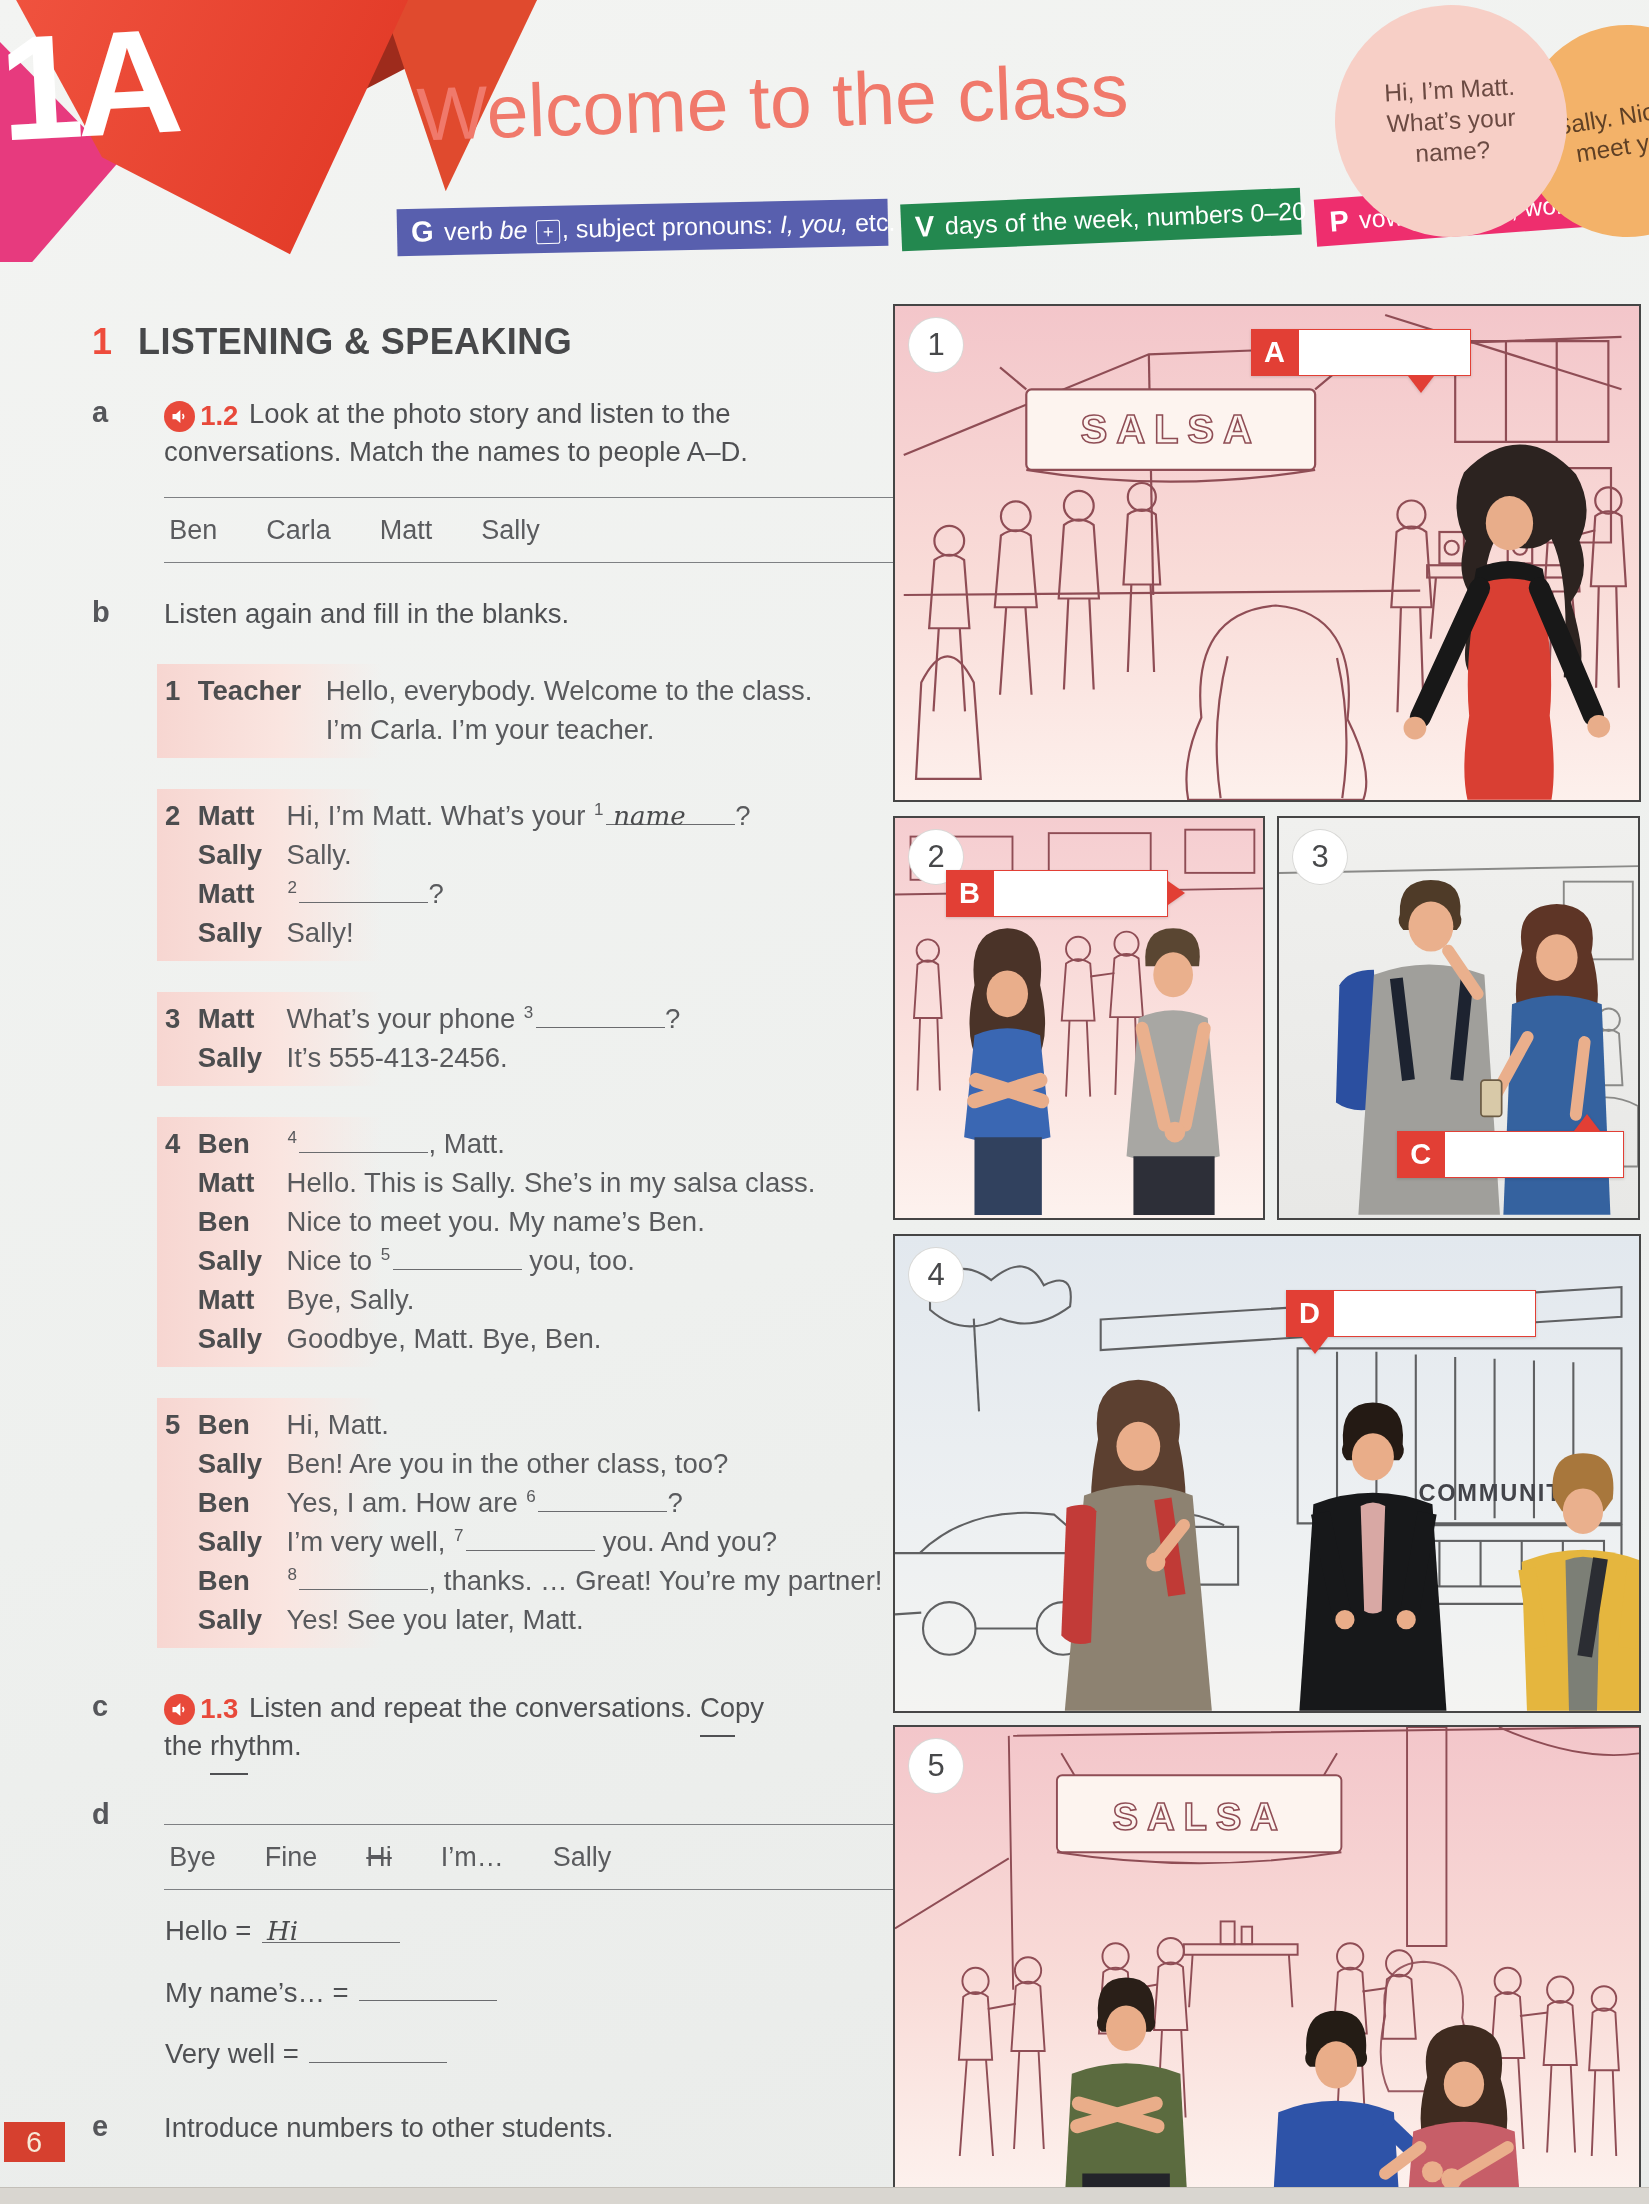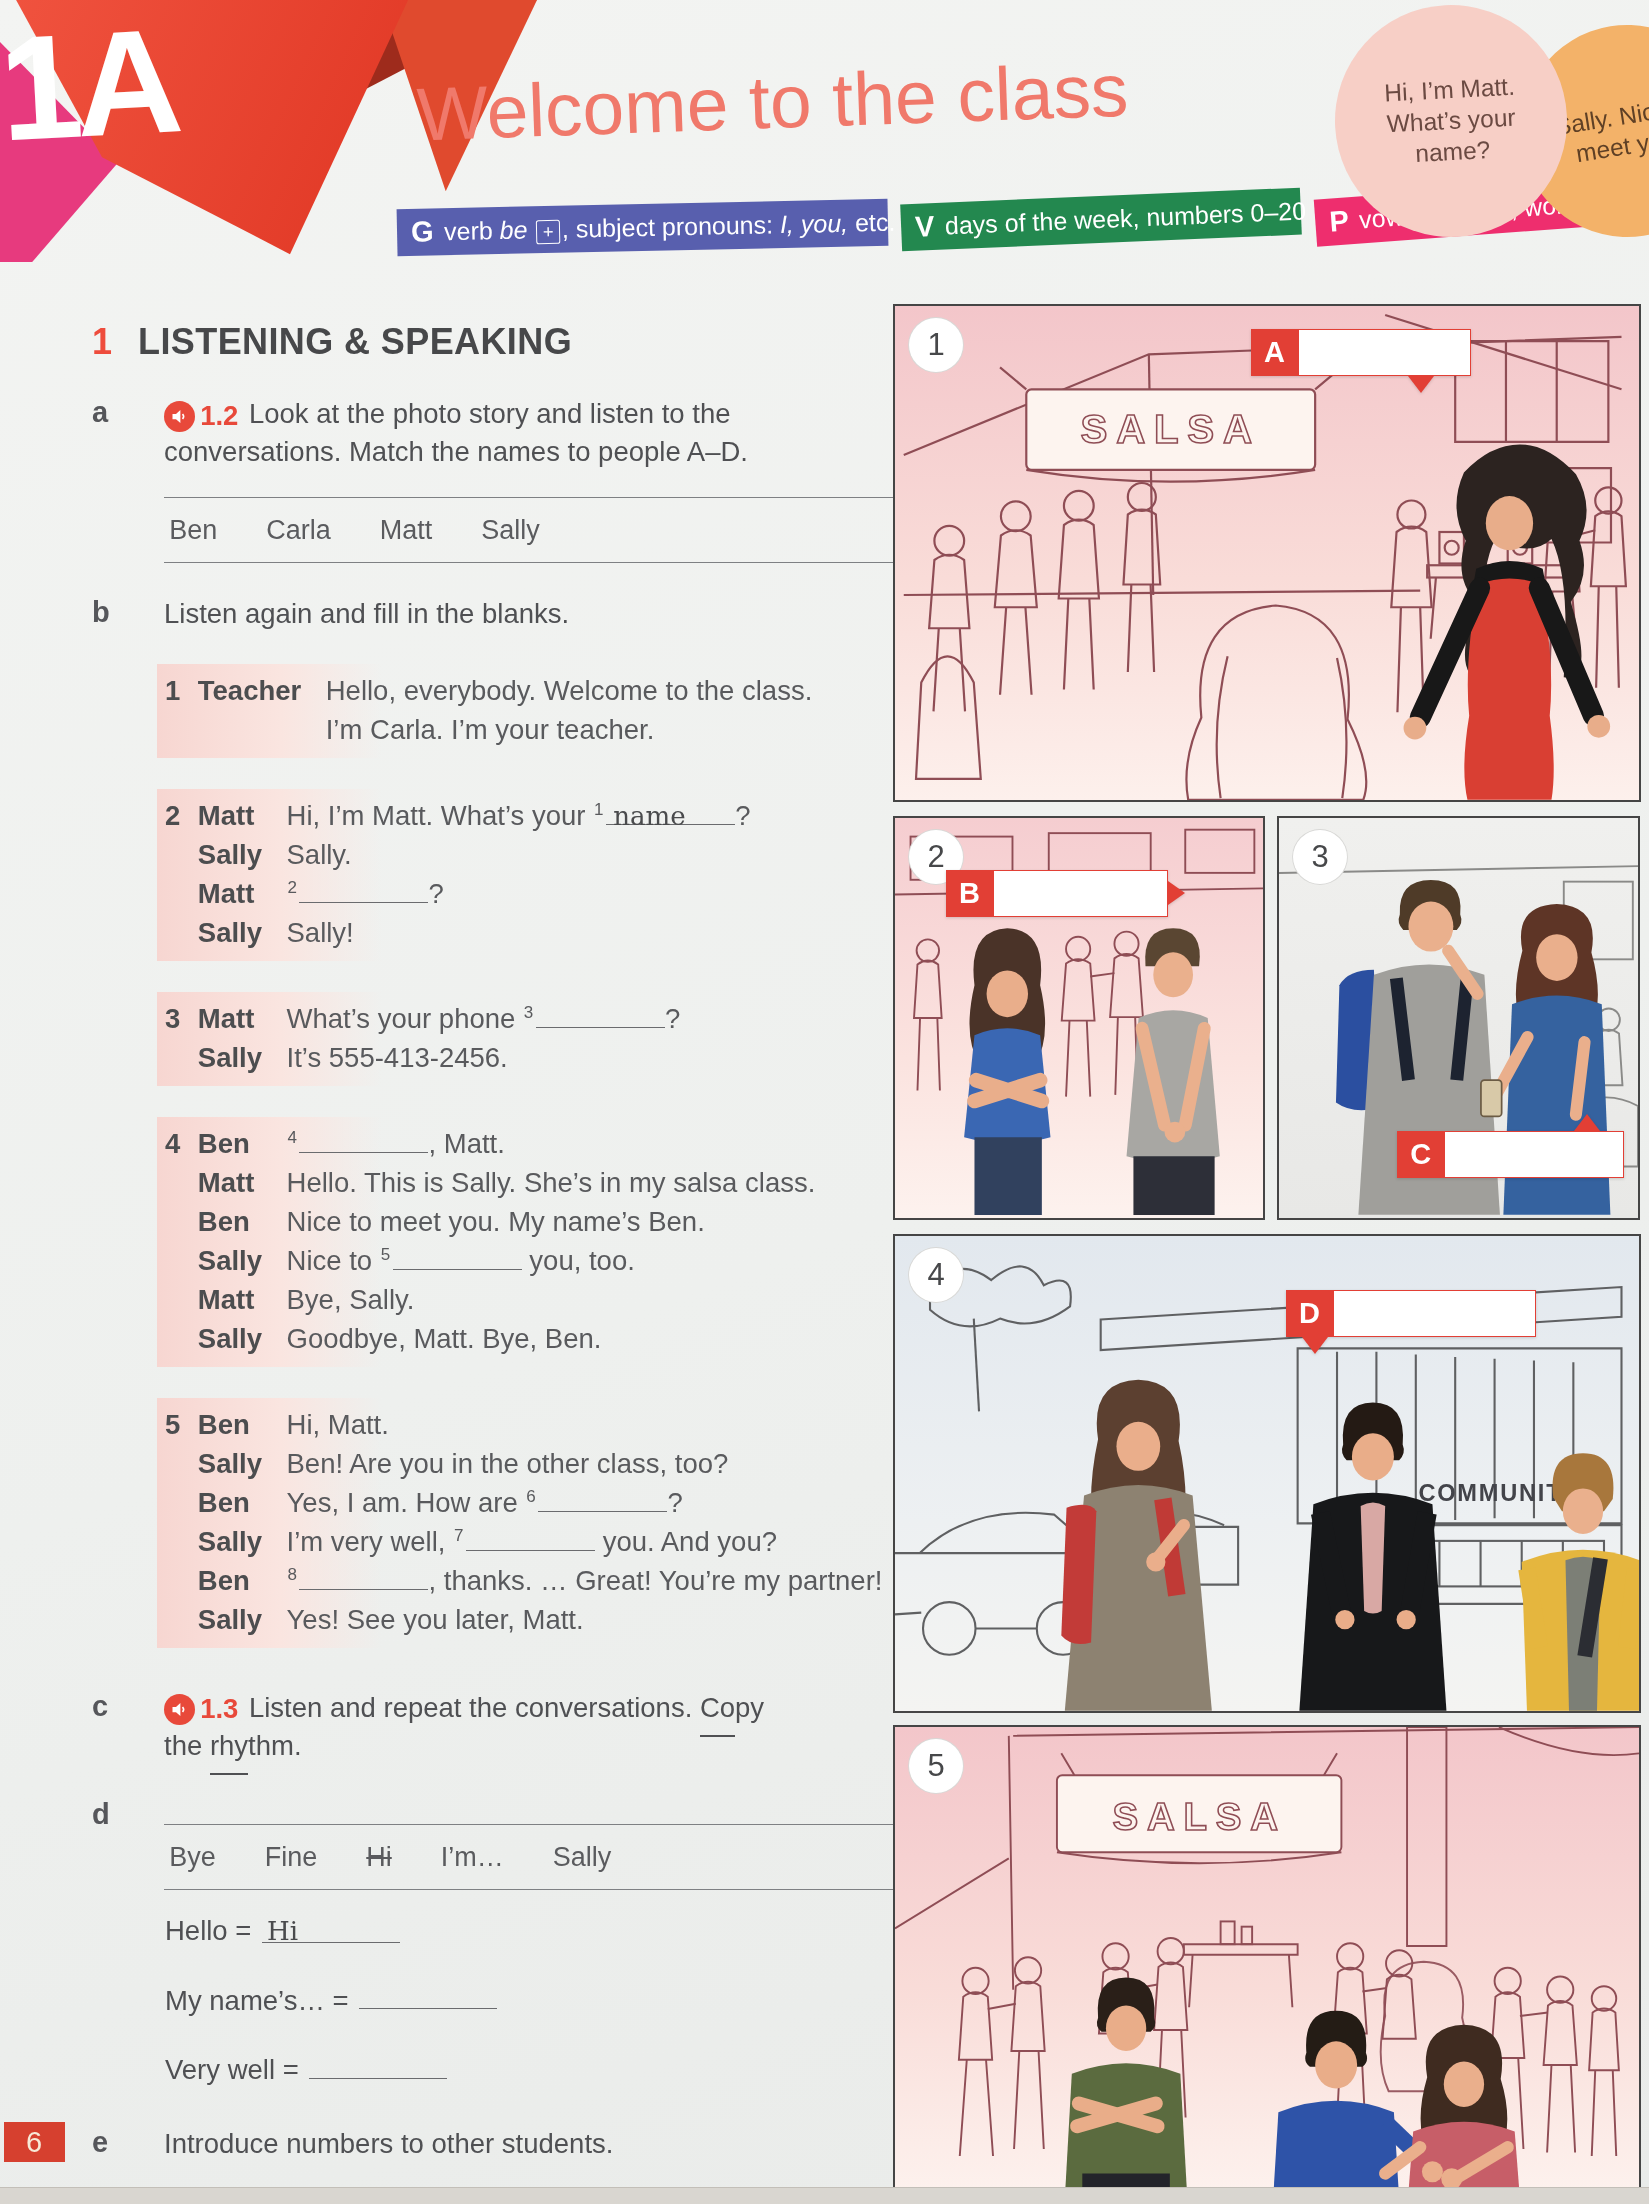--- a/index.html
+++ b/index.html
@@ -58,25 +58,25 @@
            background:linear-gradient(90deg,#f7d6d1 0%,#fae5e0 55%,rgba(250,229,224,0) 100%);}
   .conv-table{position:relative;z-index:1;display:table;width:100%;}
   .conv-line{display:table-row;}
   .c-num,.c-spk,.c-txt{display:table-cell;vertical-align:top;font-size:27.5px;line-height:1.42;}
   .c-num{font-weight:bold;color:#4c4d4f;padding-right:17.5px;}
   .c-spk{font-weight:bold;color:#4c4d4f;padding-right:24.5px;white-space:nowrap;}
   .c-txt{width:100%;color:#595a5d;}
   .blank sup{font-size:0.62em;vertical-align:super;margin:0 2.6px 0 0.9px;color:#595a5d;}
   .blank .line{display:inline-block;width:129px;border-bottom:1.7px solid #6a6b6e;
                height:1.05em;vertical-align:baseline;padding-left:7px;box-sizing:border-box;}
-  .hand{font-family:"DejaVu Serif",serif;color:#4a4b4d;font-size:0.95em;}
+  .hand{font-style:italic;font-family:"DejaVu Serif",serif;color:#4a4b4d;font-size:0.95em;}
   .stress{border-bottom:2.6px solid #4f5053;padding-bottom:12px;}
   
   .pairs{display:flex;margin-top:24.5px;padding-left:73px;font-size:27.5px;color:#4f5053;}
-  .pairs-col{display:flex;flex-direction:column;gap:34px;}
+  .pairs-col{display:flex;flex-direction:column;gap:26px;}
   .pairs-col.left{width:415px;}
   .fillline{display:inline-block;width:138px;border-bottom:1.7px solid #6a6b6e;height:1.05em;
             margin-left:10.5px;vertical-align:baseline;padding-left:5.2px;box-sizing:border-box;}
   
   .rightcol{position:absolute;left:893px;top:304px;width:748px;}
   .panel{position:relative;border:2.6px solid #454545;box-sizing:border-box;overflow:hidden;background:#fff;}
   .panel svg{position:absolute;inset:0;width:100%;height:100%;}
   .panel1{width:748px;height:498px;margin-bottom:14px;background:linear-gradient(180deg,#f3c6ca 0%,#f9dcd8 55%,#fdf0ec 100%);}
   .panel-row{display:flex;gap:12.2px;margin-bottom:14px;}
   .panel2{width:372px;height:404px;background:linear-gradient(180deg,#f5cdd0 0%,#fbe3df 60%,#fdf2ee 100%);}

